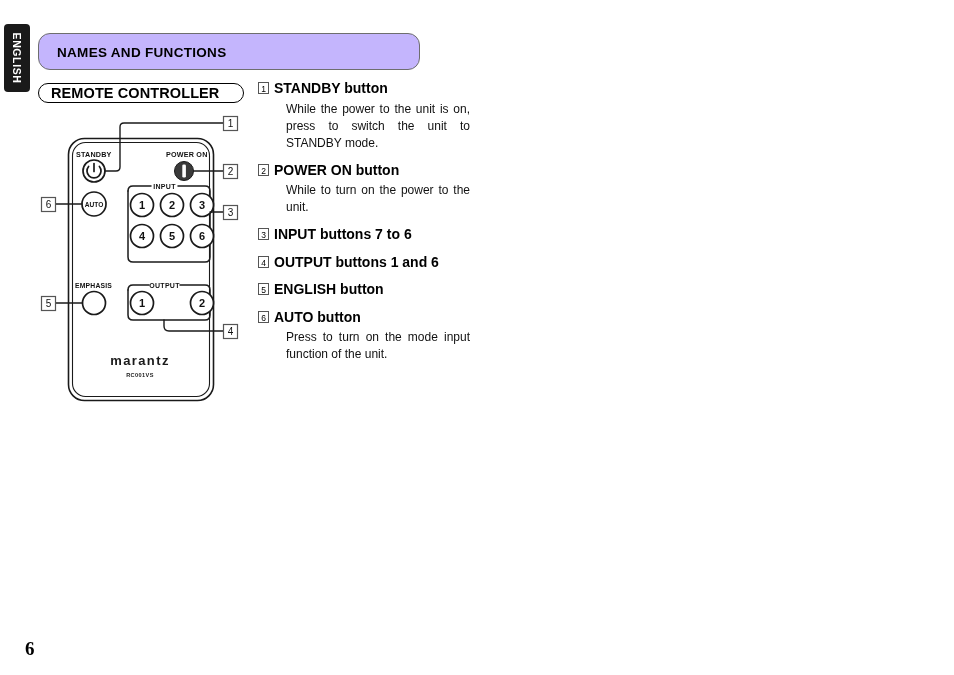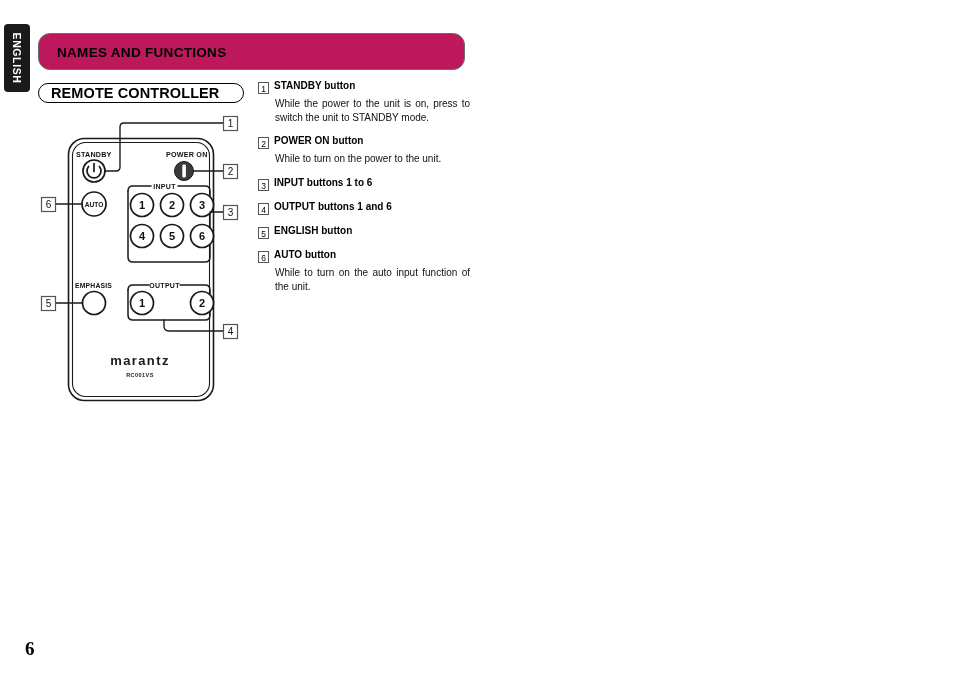--- a/index.html
+++ b/index.html
@@ -39,23 +39,23 @@
     font-weight: bold;
     letter-spacing: 0.6px;
     font-family: "Liberation Sans", sans-serif;
   }
 
   
   #section-header {
     position: absolute;
     left: 38px;
     top: 33px;
-    width: 427px;
+    width: 382px;
     height: 37px;
-    background: #be185d;
+    background: #c4b5fd;
     border: 1px solid #6e6e6e;
     border-radius: 12px;
     box-sizing: border-box;
   }
   #section-header .hdr-text {
     position: absolute;
     left: 18px;
     top: 50%;
     transform: translateY(-50%);
     font-size: 13.5px;
@@ -115,27 +115,27 @@
     border: 1px solid #555555;
     background: #ffffff;
     font-size: 8.5px;
     line-height: 12px;
     text-align: center;
     color: #000;
     margin-top: 2px;
     box-sizing: border-box;
   }
   .desc-title {
-    font-size: 10px;
+    font-size: 14px;
     font-weight: bold;
     line-height: 1.25;
   }
   .desc-body {
-    margin: 3px 0 0 17px;
-    font-size: 10px;
+    margin: 3px 0 0 28px;
+    font-size: 12px;
     line-height: 1.42;
     text-align: justify;
     color: #111;
   }
 
   
   #page-number {
     position: absolute;
     left: 25px;
     top: 638px;
@@ -272,21 +272,21 @@
     <div class="desc-head">
       <div class="num-box">2</div>
       <div class="desc-title">POWER ON button</div>
     </div>
     <div class="desc-body">While to turn on the power to the unit.</div>
   </div>
 
   <div class="desc-item">
     <div class="desc-head">
       <div class="num-box">3</div>
-      <div class="desc-title">INPUT buttons 1 to 6</div>
+      <div class="desc-title">INPUT buttons 7 to 6</div>
     </div>
   </div>
 
   <div class="desc-item">
     <div class="desc-head">
       <div class="num-box">4</div>
       <div class="desc-title">OUTPUT buttons 1 and 6</div>
     </div>
   </div>
 
@@ -295,18 +295,18 @@
       <div class="num-box">5</div>
       <div class="desc-title">ENGLISH button</div>
     </div>
   </div>
 
   <div class="desc-item">
     <div class="desc-head">
       <div class="num-box">6</div>
       <div class="desc-title">AUTO button</div>
     </div>
-    <div class="desc-body">While to turn on the auto input function of the unit.</div>
+    <div class="desc-body">Press to turn on the mode input function of the unit.</div>
   </div>
 
 </div>
 
 <div id="page-number">6</div>
 
 </body></html>

